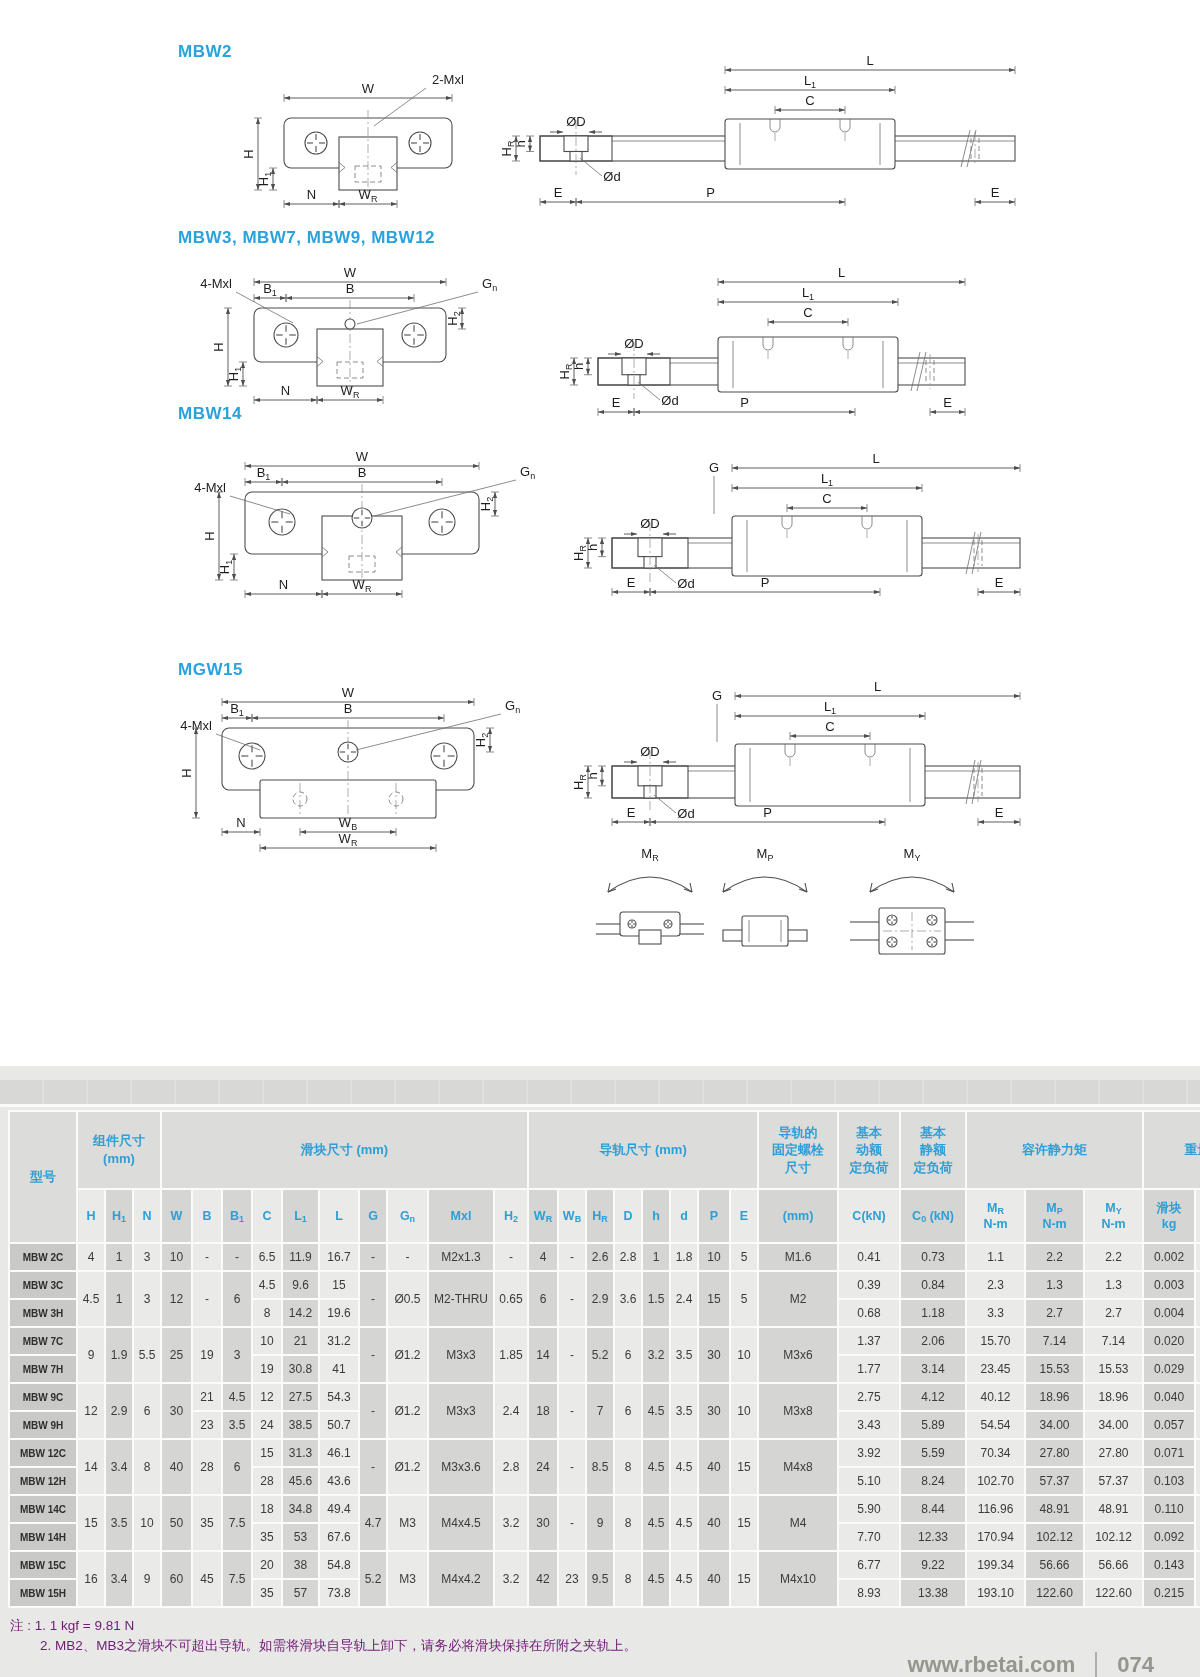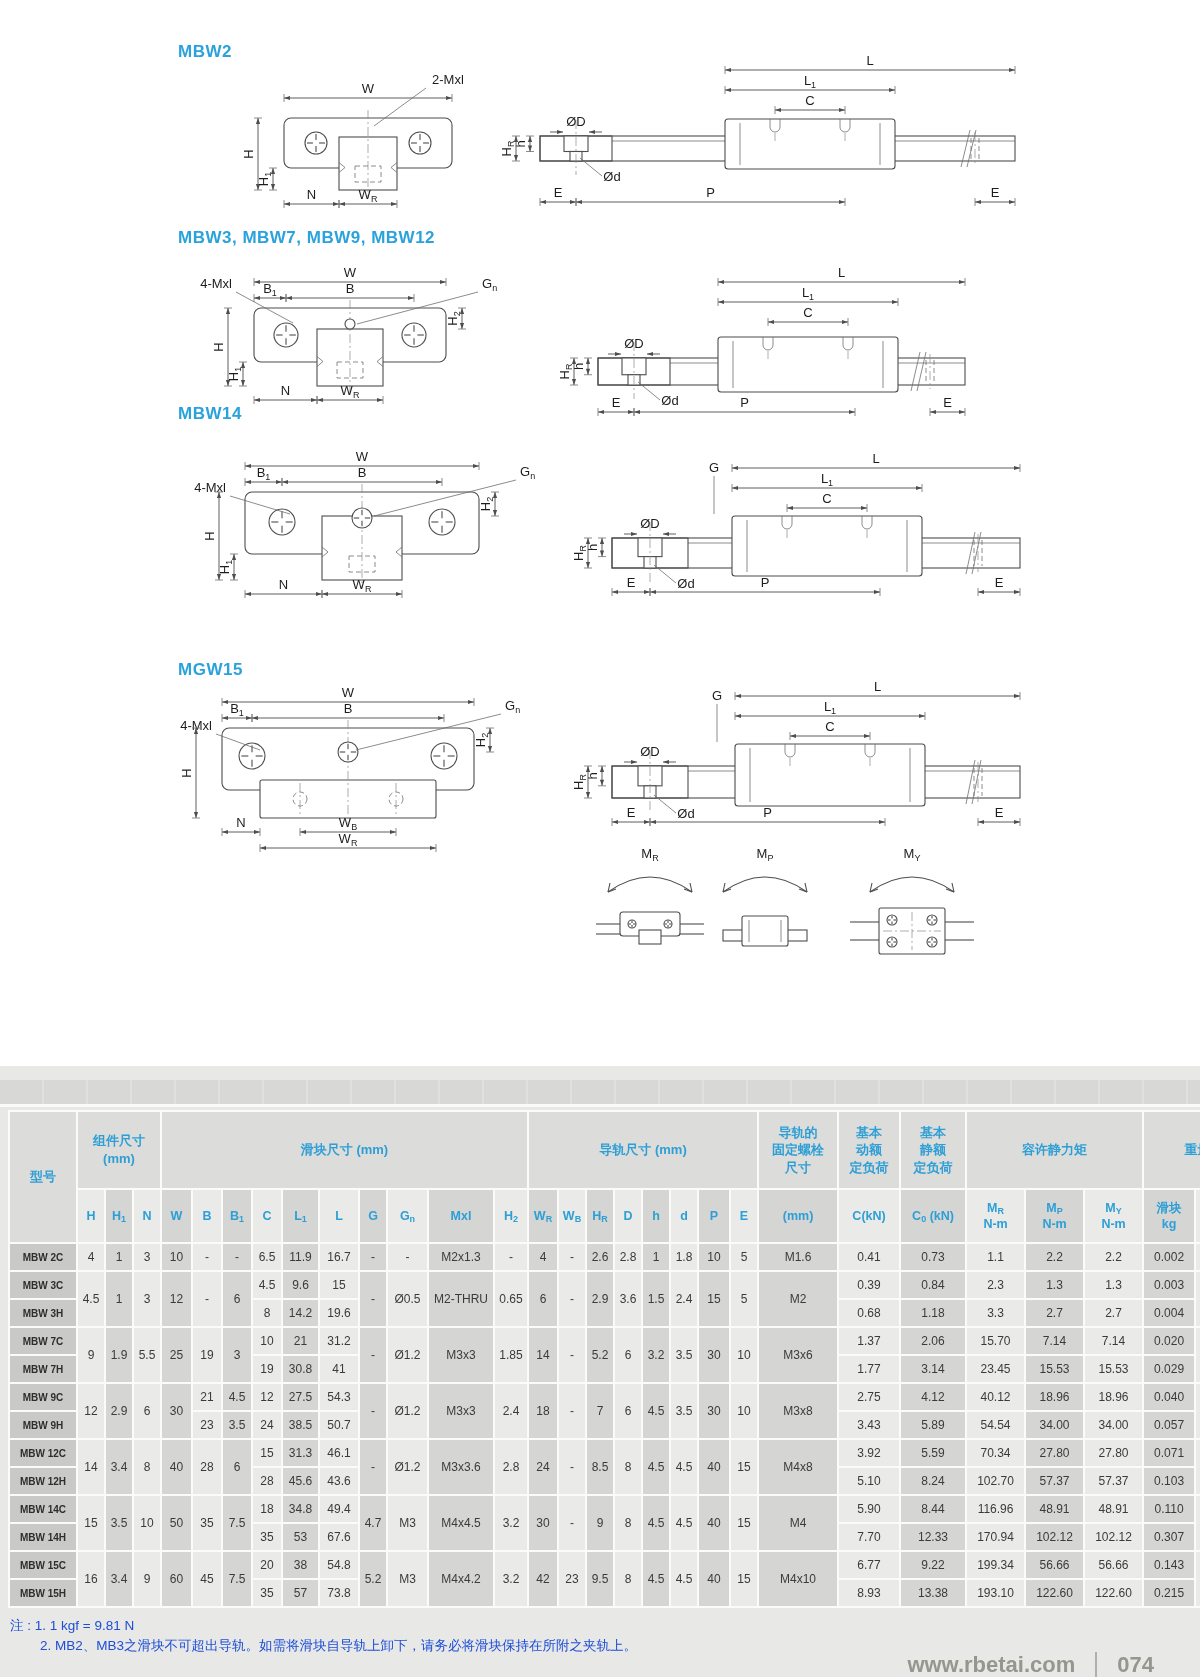--- a/index.html
+++ b/index.html
@@ -27,21 +27,21 @@
         table-layout:fixed;background:#fbfbfa}
   th,td{text-align:center;vertical-align:middle;padding:0;overflow:hidden}
   th.gh{background:#dcdcda;color:#2e9fd6;font-size:13px;font-weight:600;white-space:pre-line;height:76px;line-height:1.35}
   th.sh{color:#2e9fd6;font-size:12.5px;font-weight:600;height:52px;line-height:1.3}
   th.model{background:#c9c9c7;color:#2e2e2e;font-size:10px;font-weight:700}
   td{font-size:12px;color:#3b3b3b;height:26px}
   .lt{background:#eaeae8}
   .dk{background:#d5d5d3}
   sub{font-size:9px;vertical-align:-2px;line-height:0}
   
-  .notes{position:absolute;left:10px;top:1616px;font-size:13.5px;color:#1d4ed8;line-height:1.5}
+  .notes{position:absolute;left:10px;top:1616px;font-size:13.5px;color:#701a75;line-height:1.5}
   .note-line2{margin-left:30px}
   .footer{position:absolute;top:1652px;right:46px;display:flex;align-items:flex-start;gap:20px;
           color:#96968f;font-size:22px;font-weight:600}
   .vbar{width:2px;height:42px;background:#b0b0aa}
 </style>
 </head>
 <body>
 
 <div class="page">
 
@@ -1115,21 +1115,21 @@
           <tr>
             <th class="model">MBW 14H</th>
             <td class="lt"><span>35</span></td>
             <td class="dk"><span>53</span></td>
             <td class="lt"><span>67.6</span></td>
             <td class="lt"><span>7.70</span></td>
             <td class="dk"><span>12.33</span></td>
             <td class="lt"><span>170.94</span></td>
             <td class="dk"><span>102.12</span></td>
             <td class="lt"><span>102.12</span></td>
-            <td class="dk"><span>0.307</span></td>
+            <td class="dk"><span>0.092</span></td>
           </tr>
           <tr>
             <th class="model">MBW 15C</th>
             <td class="lt" rowspan="2"><span>16</span></td>
             <td class="dk" rowspan="2"><span>3.4</span></td>
             <td class="lt" rowspan="2"><span>9</span></td>
             <td class="dk" rowspan="2"><span>60</span></td>
             <td class="lt" rowspan="2"><span>45</span></td>
             <td class="dk" rowspan="2"><span>7.5</span></td>
             <td class="lt"><span>20</span></td>

